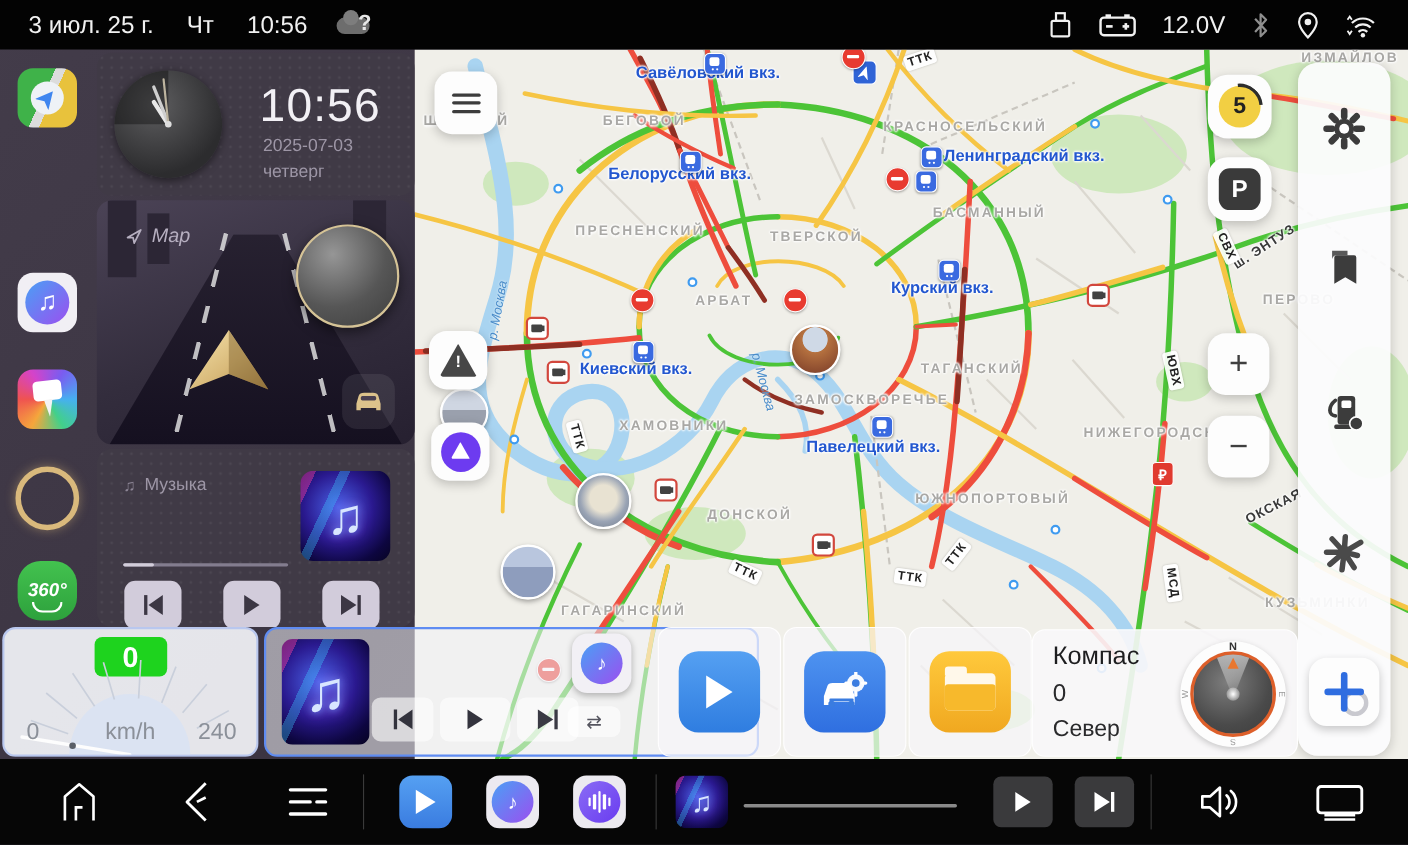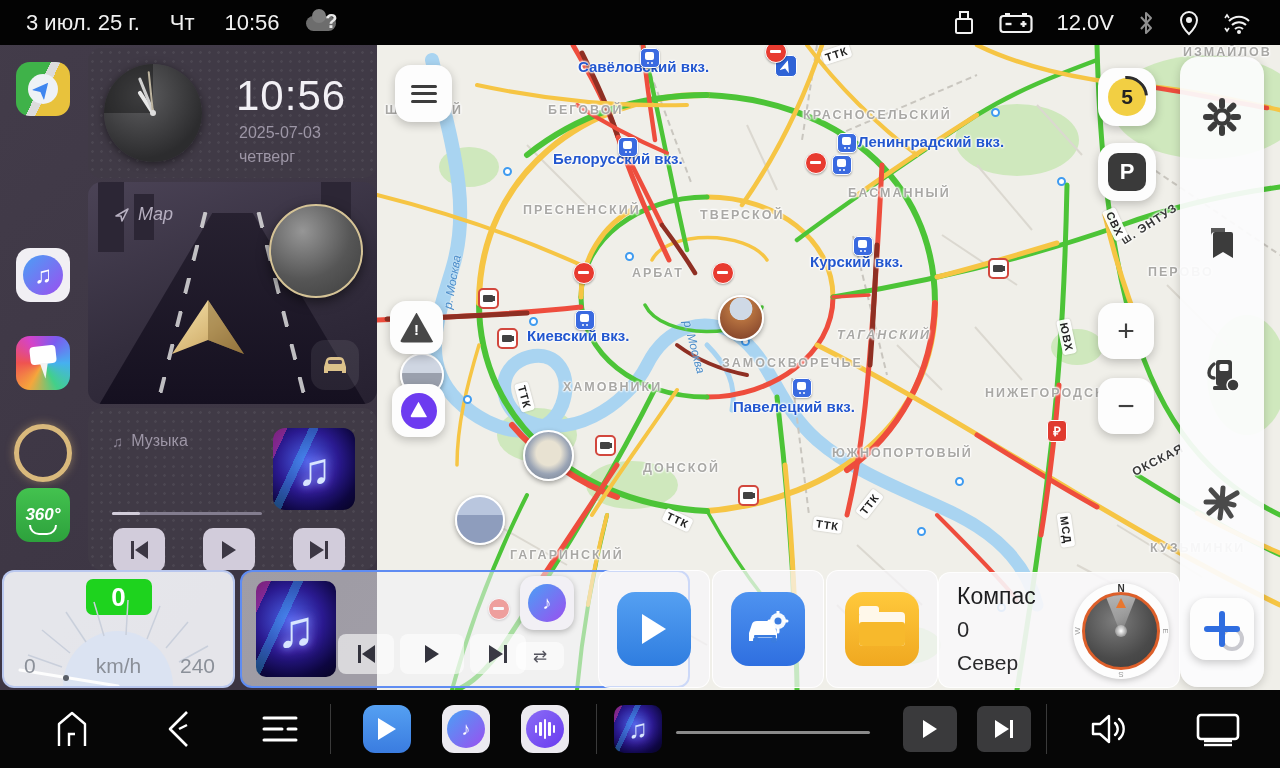--- a/index.html
+++ b/index.html
@@ -331,21 +331,21 @@
     <div class="lbl-station" style="left:356px;top:353px;">Павелецкий вкз.</div>
 
     
     <div class="lbl-district" style="left:8px;top:58px;">ШЁВСКИЙ</div>
     <div class="lbl-district" style="left:171px;top:58px;">БЕГОВОЙ</div>
     <div class="lbl-district" style="left:426px;top:63px;">КРАСНОСЕЛЬСКИЙ</div>
     <div class="lbl-district" style="left:146px;top:158px;">ПРЕСНЕНСКИЙ</div>
     <div class="lbl-district" style="left:323px;top:163px;">ТВЕРСКОЙ</div>
     <div class="lbl-district" style="left:471px;top:141px;">БАСМАННЫЙ</div>
     <div class="lbl-district" style="left:255px;top:221px;">АРБАТ</div>
-    <div class="lbl-district" style="left:460px;top:283px;font-style:italic;">ТАГАНСКИЙ</div>
+    <div class="lbl-district" style="left:460px;top:283px;">ТАГАНСКИЙ</div>
     <div class="lbl-district" style="left:186px;top:335px;">ХАМОВНИКИ</div>
     <div class="lbl-district" style="left:345px;top:311px;">ЗАМОСКВОРЕЧЬЕ</div>
     <div class="lbl-district" style="left:608px;top:341px;">НИЖЕГОРОДСКИЙ</div>
     <div class="lbl-district" style="left:266px;top:416px;">ДОНСКОЙ</div>
     <div class="lbl-district" style="left:455px;top:401px;">ЮЖНОПОРТОВЫЙ</div>
     <div class="lbl-district" style="left:133px;top:503px;">ГАГАРИНСКИЙ</div>
     <div class="lbl-district" style="left:771px;top:220px;">ПЕРОВО</div>
     <div class="lbl-district" style="left:773px;top:496px;">КУЗЬМИНКИ</div>
     <div class="lbl-district" style="left:806px;top:0px;">ИЗМАЙЛОВ</div>
 
@@ -435,21 +435,21 @@
       <div class="nav-tri"></div>
   </div>
   <div class="rail-ic ic-musicapp" style="top:248px;">
     <div class="mu-blob"></div>
       <div class="mu-note"></div>
   </div>
   <div class="rail-ic ic-paint" style="top:336px;">
     <div class="brush"></div>
   </div>
   <div class="rail-ic ic-ring" style="top:424px;"></div>
-  <div class="rail-ic ic-360" style="top:488px;">
+  <div class="rail-ic ic-360" style="top:510px;border-radius:21px;">
     <span>360°</span>
     <div class="arc"></div>
   </div>
 
   <div class="wcard" style="top:48px;height:130px;">
     <div class="clock-face">
       <div class="hand h"></div>
       <div class="hand m"></div>
       <div class="hand s"></div>
       <div class="clock-pin"></div>

